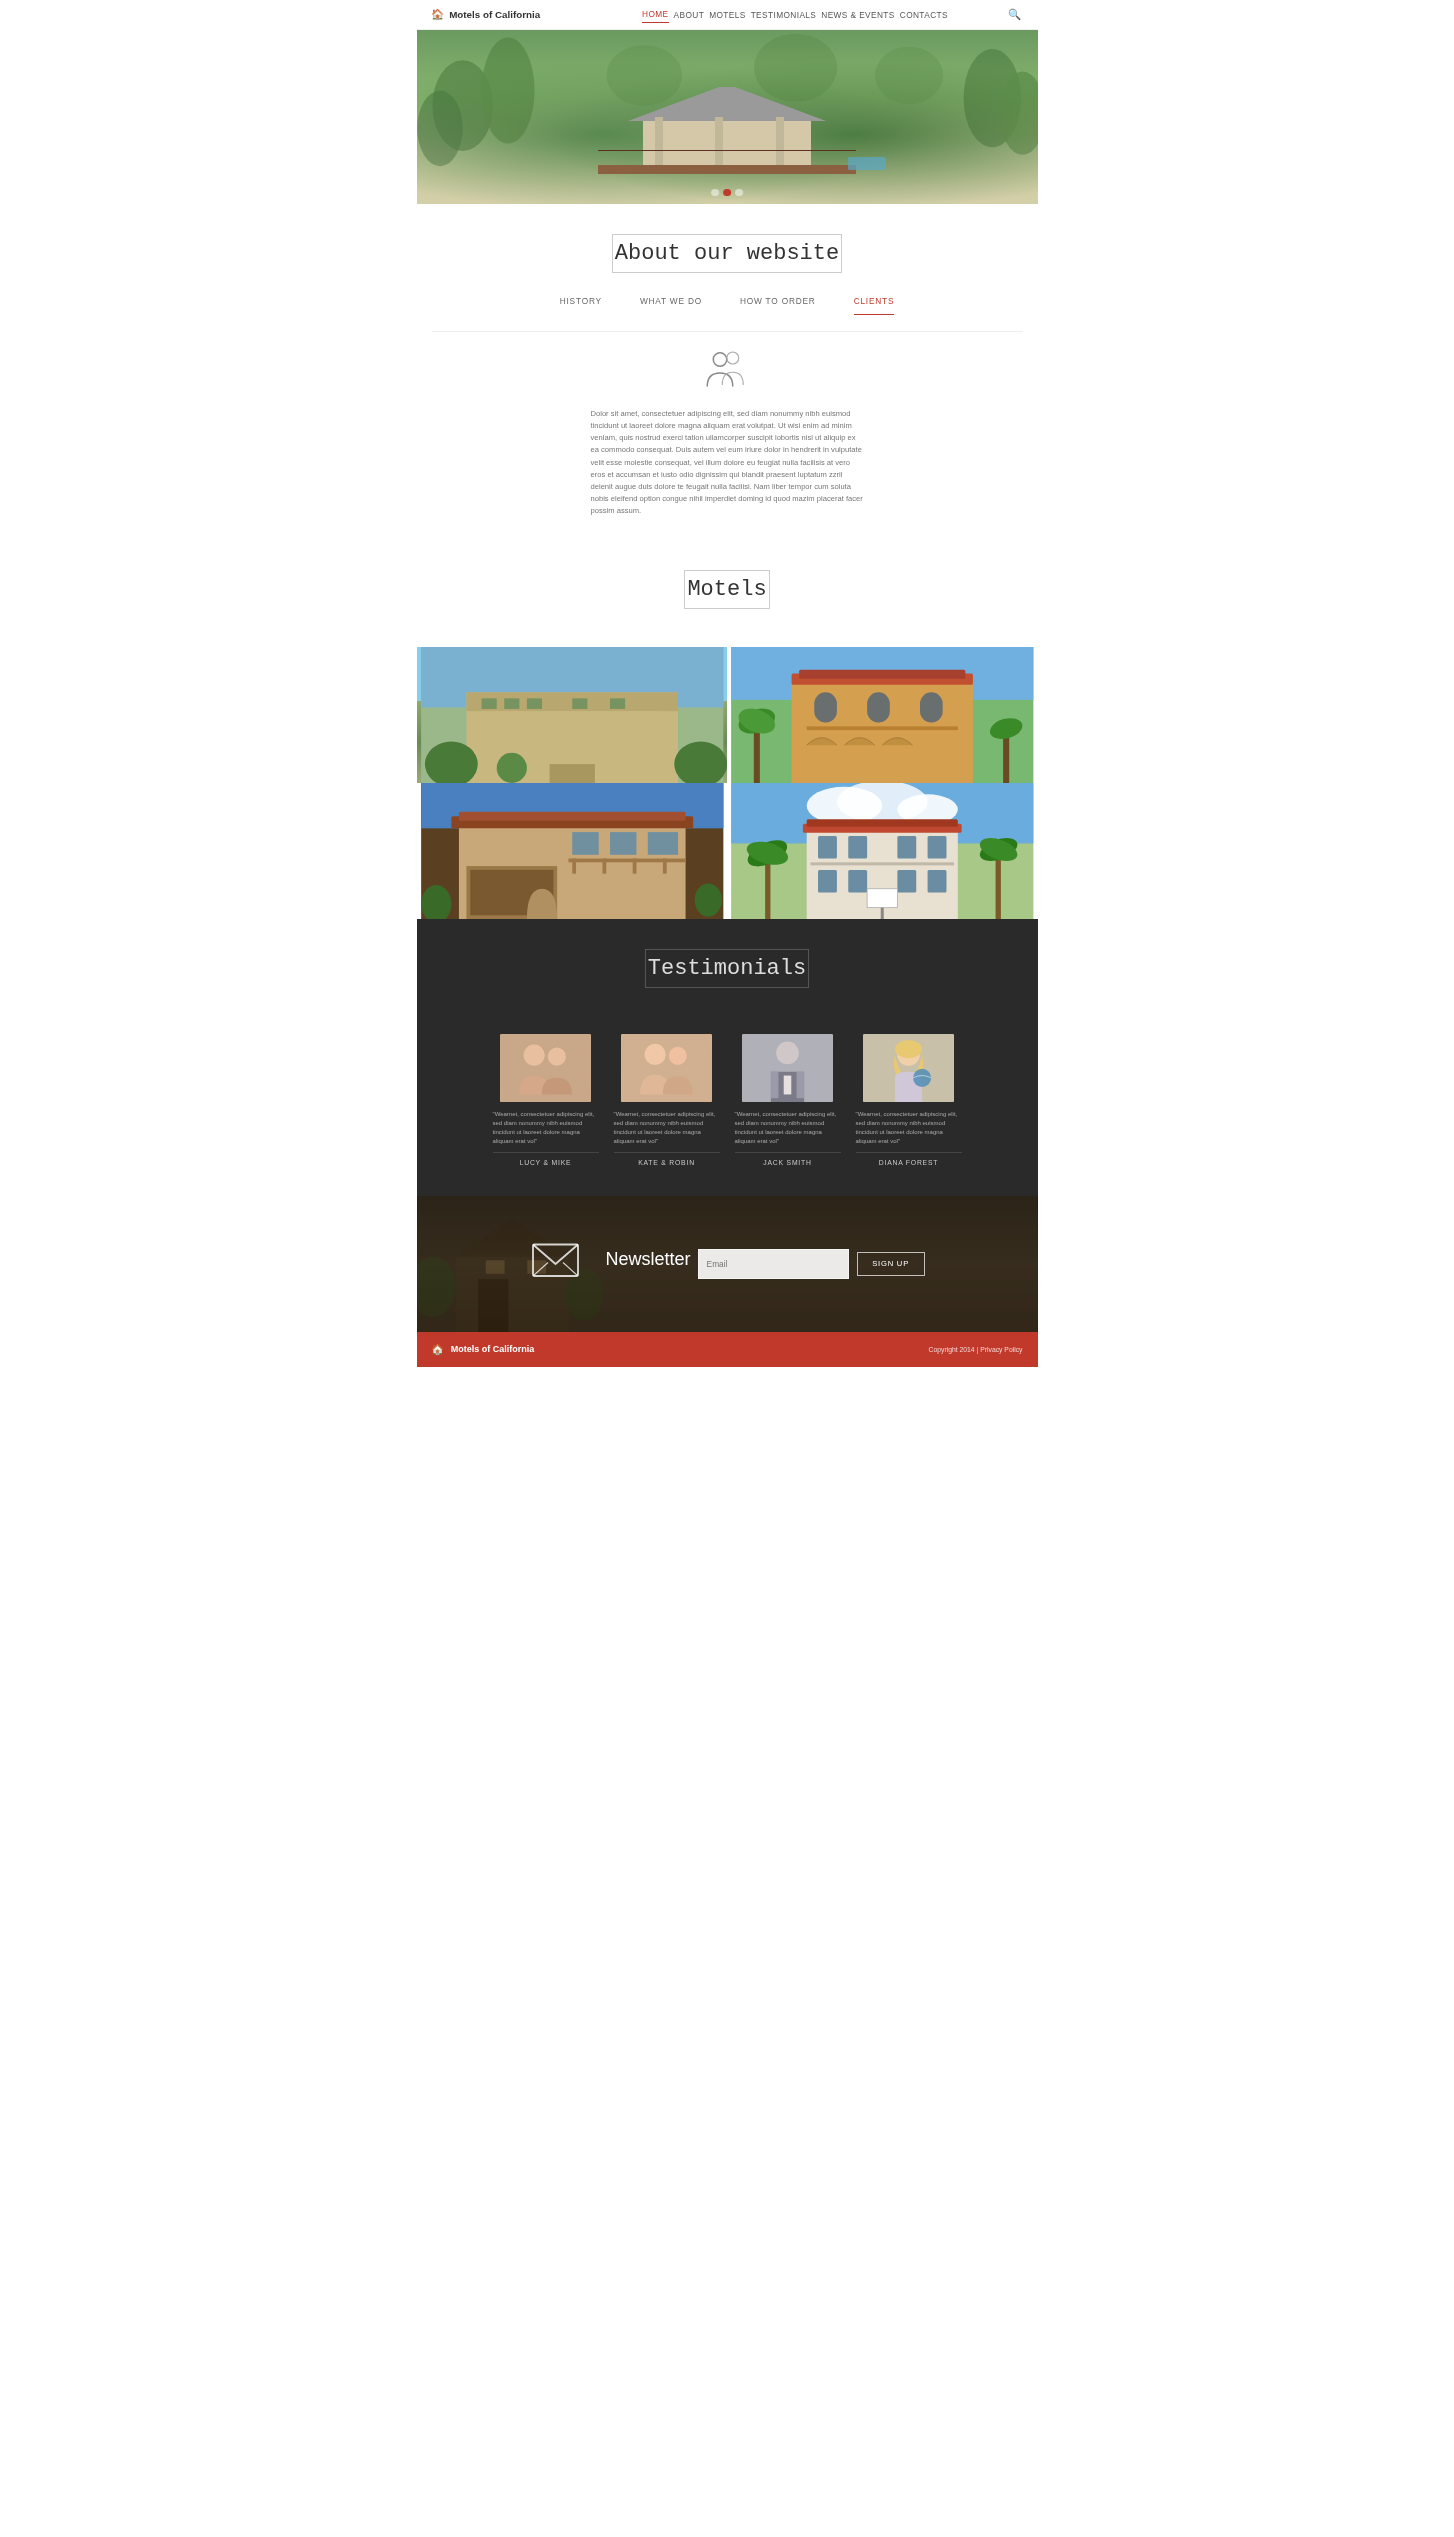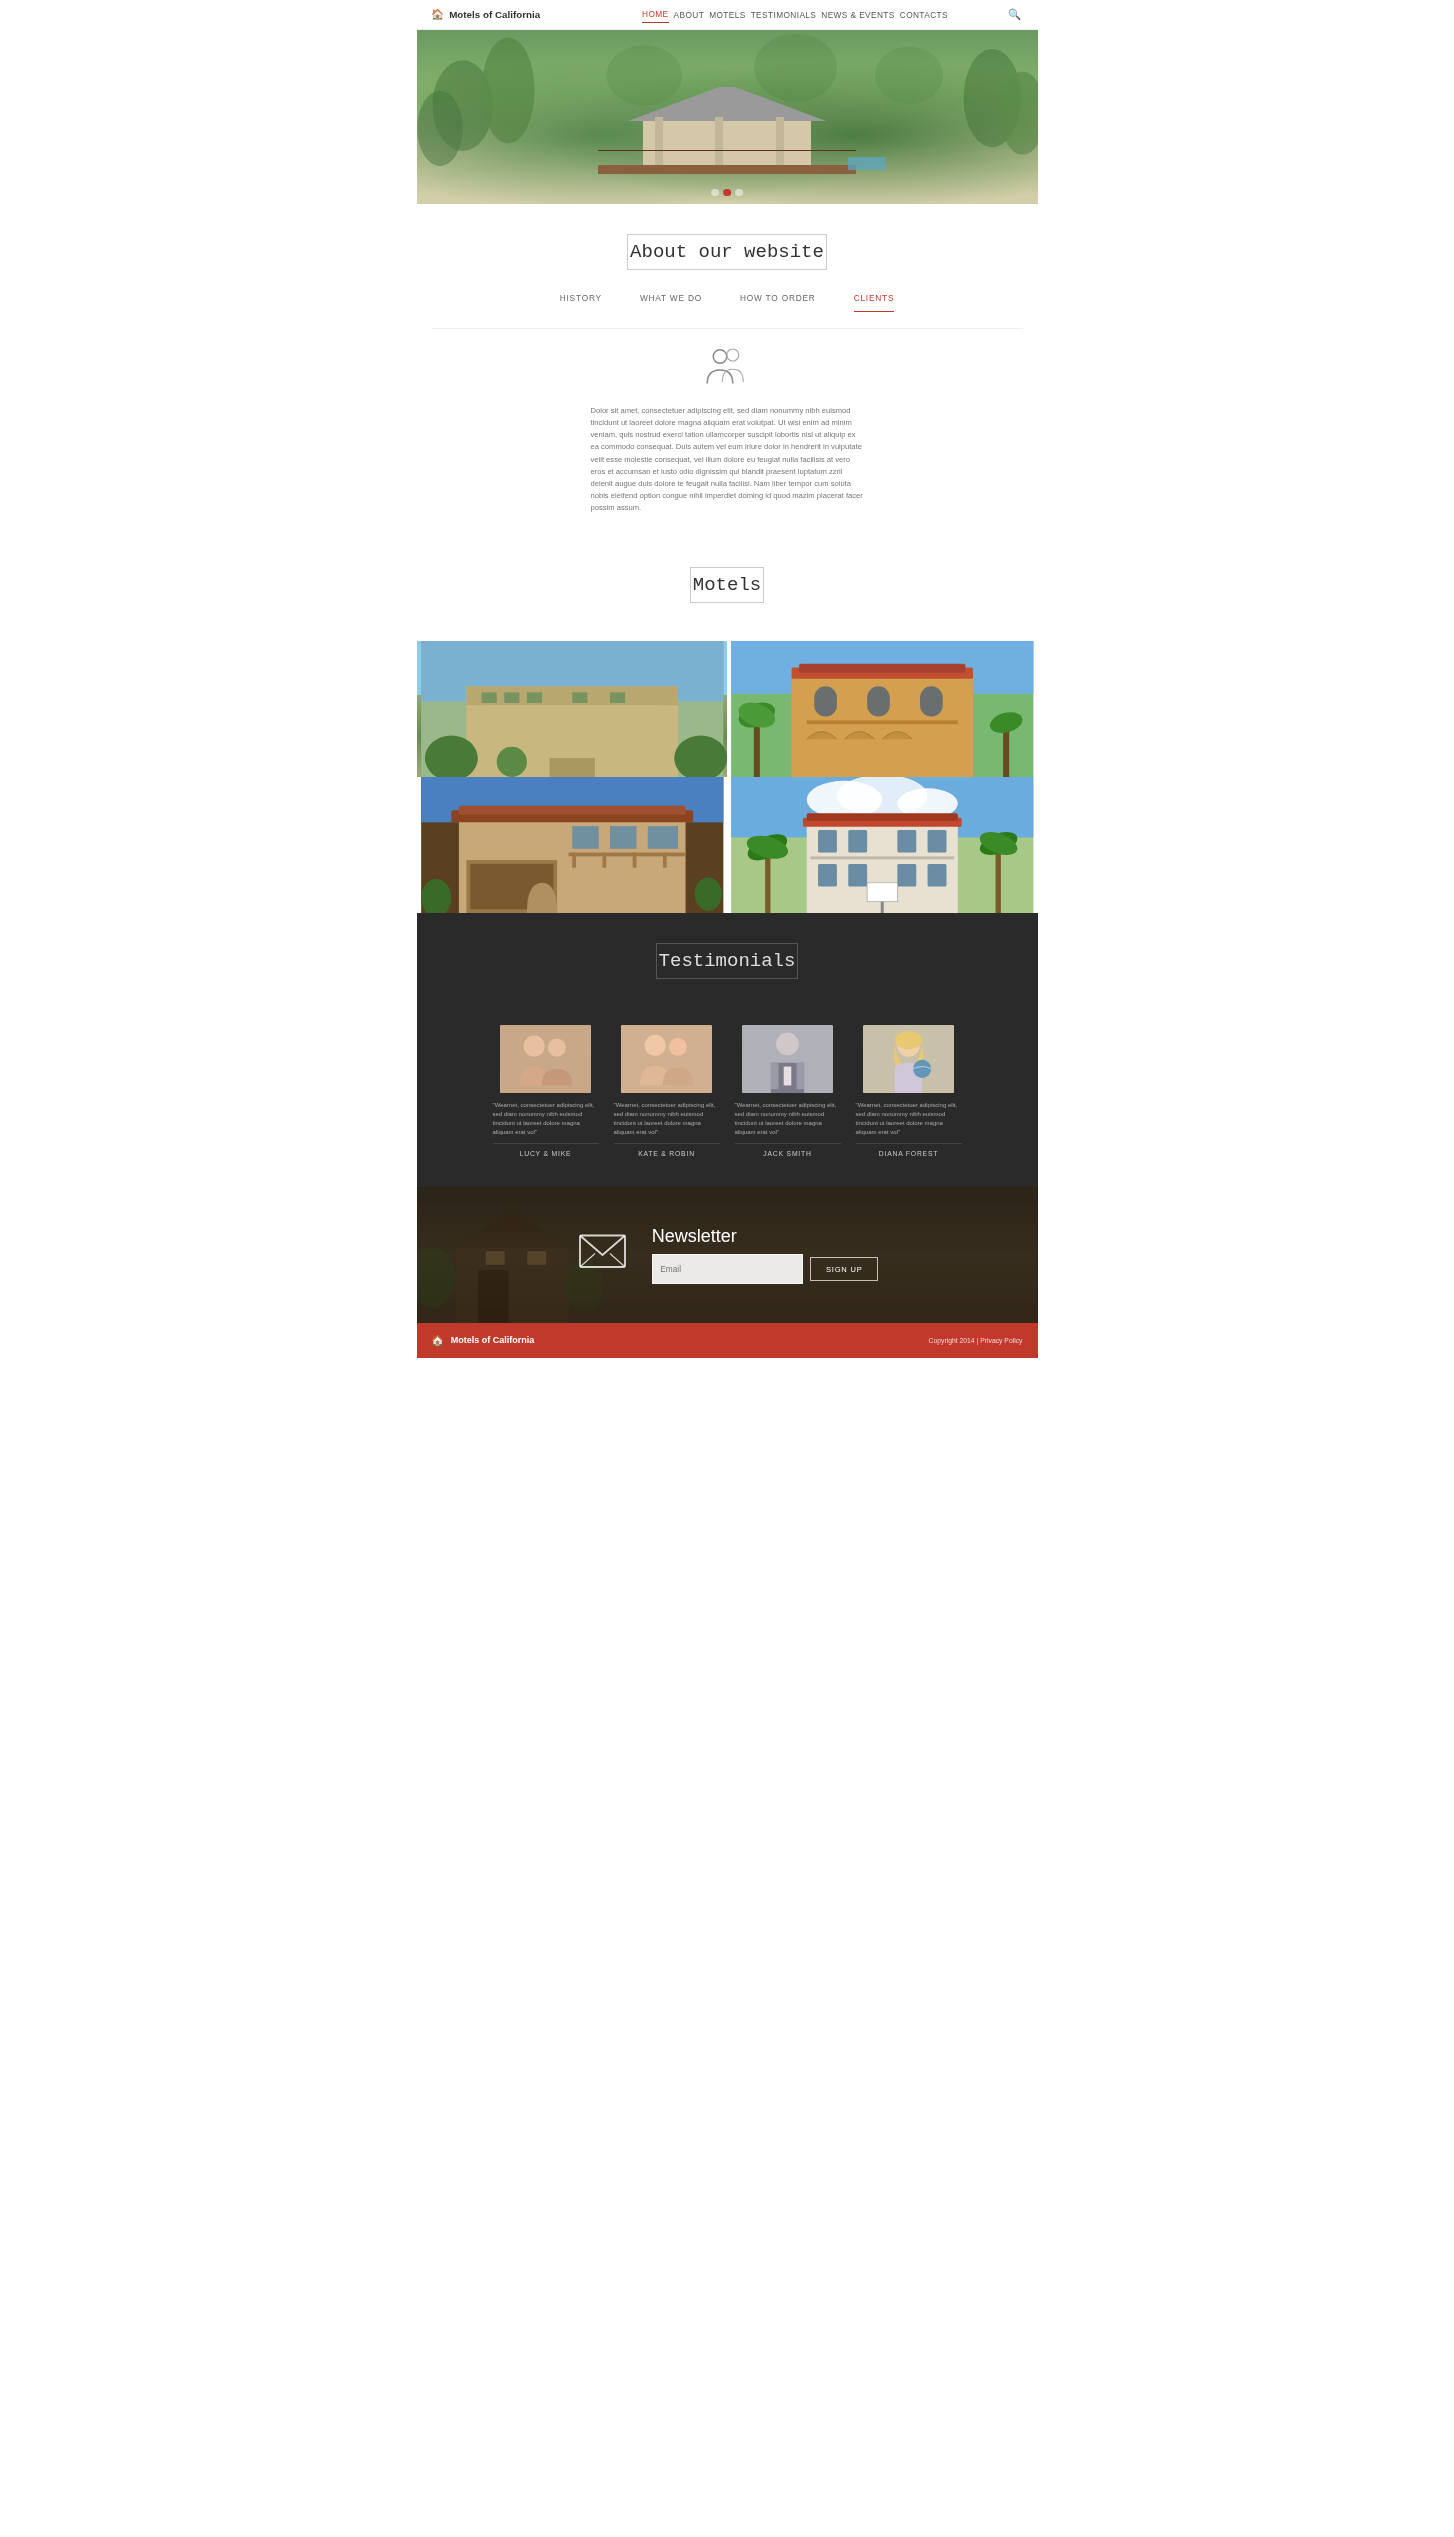--- a/index.html
+++ b/index.html
@@ -88,21 +88,21 @@
     }
 
     
     .about-section {
       padding: 30px 15px;
       text-align: center;
       background: #fff;
     }
     .section-title {
       display: inline-block;
-      font-size: 19px;
+      font-size: 22px;
       font-weight: normal;
       color: #333;
       border: 0.8px solid #ccc;
       padding: 6px 2px;
       margin-bottom: 23px;
       font-family: 'Courier New', monospace;
     }
     .about-tabs {
       display: flex;
       justify-content: center;
@@ -223,21 +223,21 @@
       display: flex;
       align-items: center;
       gap: 23px;
     }
     .newsletter-icon {
       font-size: 38px;
       color: rgba(255,255,255,0.7);
     }
     .newsletter-form-area {
       display: flex;
-      flex-direction: column;
+      flex-direction: row;
       gap: 7.6px;
       justify-content: center;
     }
     .newsletter-title {
       font-size: 18px;
       color: #fff;
       font-weight: normal;
     }
     .newsletter-row {
       display: flex;

